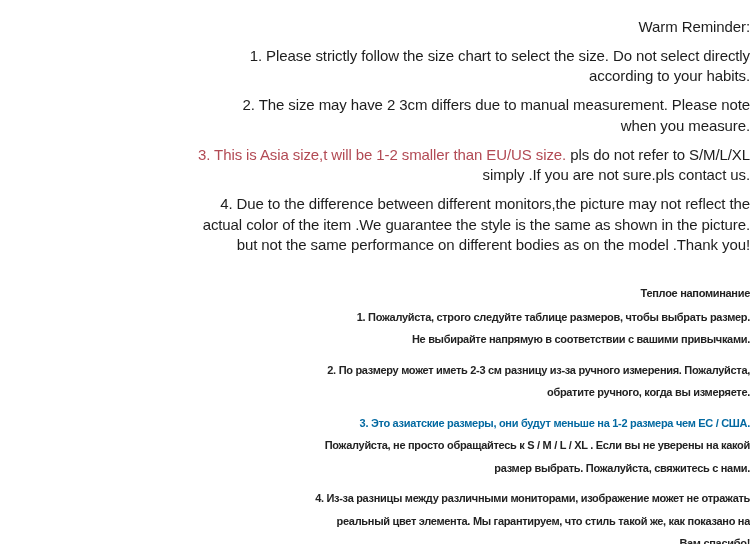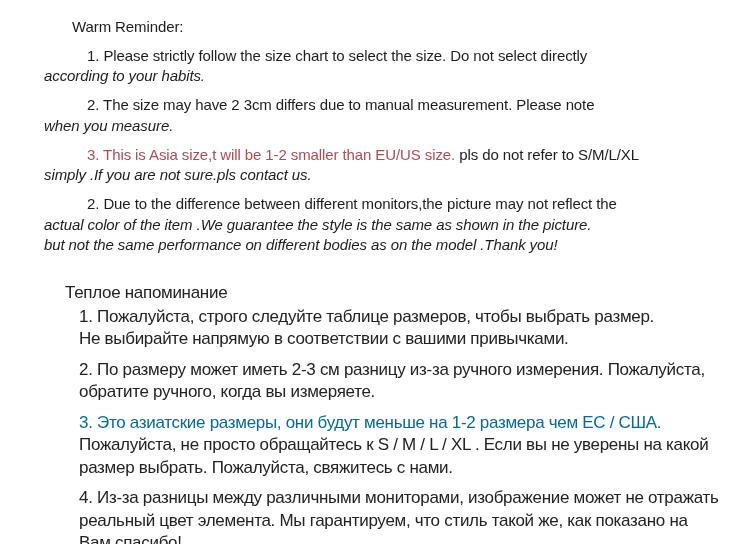--- a/index.html
+++ b/index.html
@@ -8,42 +8,44 @@
     background: #ffffff;
   }
   .page {
     position: relative;
     width: 750px;
     height: 544px;
     background: #ffffff;
     box-sizing: border-box;
     padding-top: 17px;
     overflow: hidden;
+    text-align: right;
   }
   
   .en {
     font-family: "Liberation Sans", sans-serif;
     font-size: 15px;
     line-height: 20.7px;
     letter-spacing: -0.1px;
     color: #1d1d1d;
   }
   .en .line { white-space: nowrap; }
   .en .h { padding-left: 72px; }
   .en .n { padding-left: 87px; margin-top: 8px; }
-  .en .c { padding-left: 44px; font-style: italic; }
+  .en .c { padding-left: 44px; }
   .red-en { color: #b24a54; }
   
   .ru {
     margin-top: 26px;
     font-family: "Liberation Sans", sans-serif;
-    font-size: 17px;
+    font-size: 11px;
     line-height: 22.5px;
     letter-spacing: -0.3px;
     color: #222222;
+    font-weight: bold;
   }
   .ru .line { white-space: nowrap; }
   .ru .h { padding-left: 65px; }
   .ru .l { padding-left: 79px; }
   .ru-para { margin-top: 8px; }
   .ru-para.first { margin-top: 1px; }
   .red-ru { color: #0369a1; }
 </style>
 </head>
 <body>
@@ -55,21 +57,21 @@
 
     <div class="line n">1. Please strictly follow the size chart to select the size. Do not select directly</div>
     <div class="line c">according to your habits.</div>
 
     <div class="line n">2. The size may have 2 3cm differs due to manual measurement. Please note</div>
     <div class="line c">when you measure.</div>
 
     <div class="line n"><span class="red-en">3. This is Asia size,t will be 1-2 smaller than EU/US size.</span><span> pls do not refer to S/M/L/XL</span></div>
     <div class="line c">simply .If you are not sure.pls contact us.</div>
 
-    <div class="line n">2. Due to the difference between different monitors,the picture may not reflect the</div>
+    <div class="line n">4. Due to the difference between different monitors,the picture may not reflect the</div>
     <div class="line c">actual color of the item .We guarantee the style is the same as shown in the picture.</div>
     <div class="line c">but not the same performance on different bodies as on the model .Thank you!</div>
   </section>
 
   <section class="ru">
     <div class="line h">Теплое напоминание</div>
 
     <div class="ru-para first">
       <div class="line l">1. Пожалуйста, строго следуйте таблице размеров, чтобы выбрать размер.</div>
       <div class="line l">Не выбирайте напрямую в соответствии с вашими привычками.</div>

